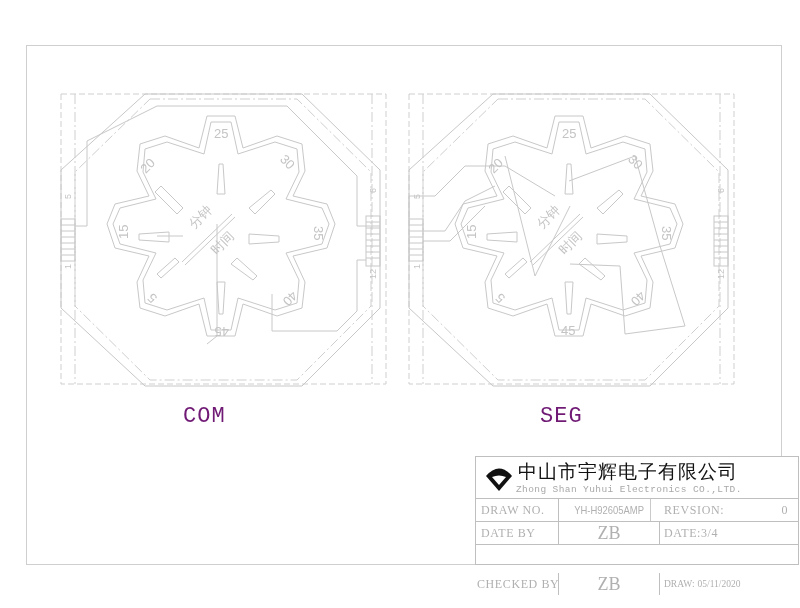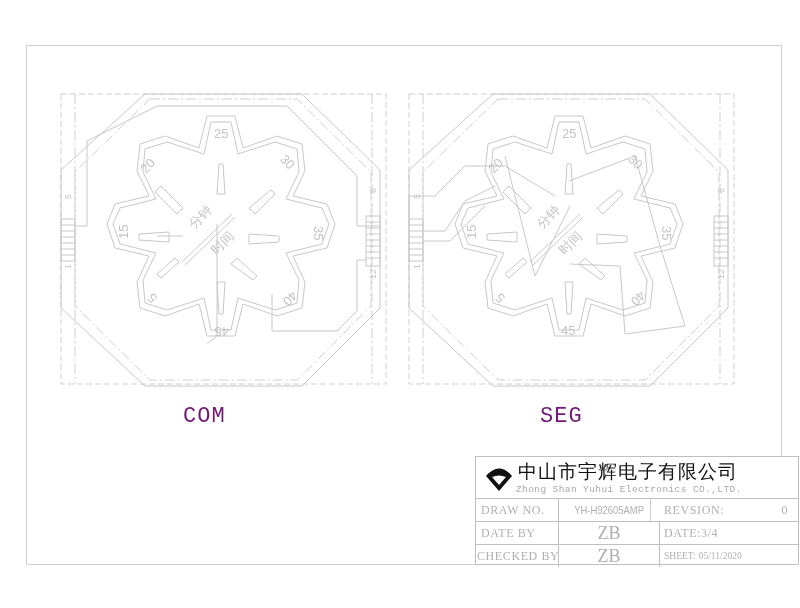--- a/index.html
+++ b/index.html
@@ -12,21 +12,21 @@
   .lbl { fill: #c4c4c4; font-family: "Liberation Sans", sans-serif; font-size: 13px; }
   .pinlbl { fill: #c4c4c4; font-family: "Liberation Sans", sans-serif; font-size: 9px; }
   .cn { fill: #c4c4c4; font-family: "DejaVu Sans", sans-serif; font-size: 13px; }
   .caption { position: absolute; color: #701a75; font-family: Liberation Mono, monospace; font-size: 22px; letter-spacing: 1px; }
   .titleblock { position: absolute; left: 475px; top: 456px; width: 324px; height: 109px; border: 1px solid #bfbfbf; box-sizing: border-box; background: #fff; }
   .tb-head { height: 41px; border-bottom: 1px solid #bfbfbf; position: relative; }
   .logo { position: absolute; left: 8px; top: 6px; width: 30px; height: 30px; }
   .company-cn { position: absolute; left: 42px; top: 2px; font-family: "DejaVu Sans", sans-serif; font-size: 19px; color: #111; letter-spacing: 1px; white-space: nowrap; }
   .company-en { position: absolute; left: 40px; top: 27px; font-family: "Liberation Mono", monospace; font-size: 9.5px; color: #a8a8a8; white-space: nowrap; letter-spacing: 0.4px; }
   .tb-row { display: flex; height: 22px; border-bottom: 1px solid #bfbfbf; }
-  .tb-row:last-child { border-bottom: none; }
+  .tb-row:last-child { border-bottom: none; margin-top: 28px; }
   .tb-cell { display: flex; align-items: center; color: #b0b0b0; font-family: "Liberation Serif", serif; font-size: 12px; white-space: nowrap; overflow: hidden; box-sizing: border-box; }
   .c1 { width: 83px; border-right: 1px solid #bfbfbf; padding-left: 5px; letter-spacing: 0.6px; }
   .c2 { width: 101px; border-right: 1px solid #bfbfbf; justify-content: center; font-size: 18px; }
   .c2.mono { font-family: "Liberation Sans", sans-serif; font-size: 11.5px; transform: scaleX(0.82); }
   .c3 { flex: 1; padding-left: 4px; letter-spacing: 0.6px; }
   .c3 .val { margin-left: auto; margin-right: 10px; }
   .c3.small { font-size: 9.5px; letter-spacing: 0; }
 </style>
 </head>
 <body>
@@ -159,17 +159,17 @@
     <div class="tb-cell c2">ZB</div>
     <div class="tb-cell c3">
       <span>DATE:</span>
       <span style="">3/4</span>
     </div>
   </div>
   <div class="tb-row">
     <div class="tb-cell c1" style="padding-left:1px">CHECKED BY</div>
     <div class="tb-cell c2">ZB</div>
     <div class="tb-cell c3 small">
-      <span>SHEET:</span>
+      <span>DRAW:</span>
       <span style="margin-left:3px">05/11/2020</span>
     </div>
   </div>
 </div>
 
 </body></html>

